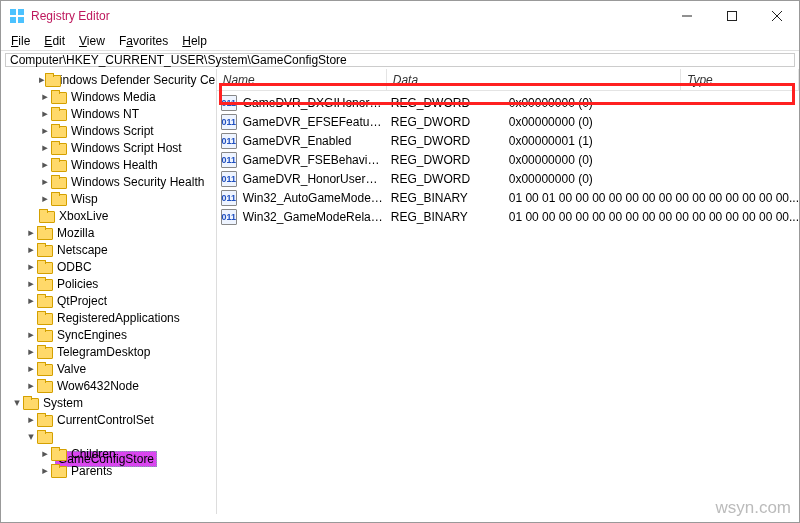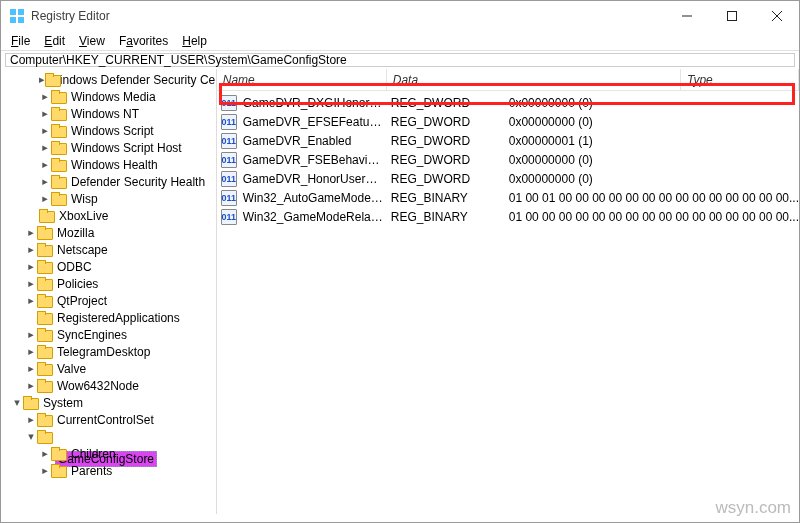--- a/index.html
+++ b/index.html
@@ -1,20 +1,20 @@
 <!DOCTYPE html>
 <html><head>
 <meta charset="utf-8">
 <style>
 * { margin: 0; padding: 0; box-sizing: border-box; font-family: 'Segoe UI', Tahoma, sans-serif; font-size: 12px; }
 body { background: #fff; width: 800px; height: 523px; overflow: hidden; border: 1px solid #999; position: relative; }
 
 .titlebar { height: 30px; display: flex; align-items: center; padding-left: 8px; background: #fff; }
 .titlebar .appicon { width: 16px; height: 16px; margin-right: 6px; }
-.titlebar .title { flex: 1; color: #404040; }
+.titlebar .title { flex: 1; color: #be185d; }
 .winbtns { display: flex; height: 30px; }
 .winbtn { width: 45px; display: flex; align-items: center; justify-content: center; color: #222; }
 
 .menubar { height: 20px; display: flex; align-items: center; padding-left: 4px; gap: 2px; border-bottom: 1px solid #e0e0e0; }
 .menubar .menu { padding: 2px 6px; }
 .menubar .menu u { text-decoration: underline; }
 
 .addressbar { height: 14px; border: 1px solid #ccc; margin: 2px 4px; display: flex; align-items: center; padding: 0 4px; background: #fff; }
 
 .main { display: flex; height: calc(523px - 30px - 20px - 26px - 2px); }
@@ -117,21 +117,21 @@
         <span class="lbl">Windows Script Host</span>
       </div>
     <div class="tree-row" style="padding-left:38px">
         <span class="tw">▸</span>
         <span class="foldicon"></span>
         <span class="lbl">Windows Health</span>
       </div>
     <div class="tree-row" style="padding-left:38px">
         <span class="tw">▸</span>
         <span class="foldicon"></span>
-        <span class="lbl">Defender Security Health</span>
+        <span class="lbl">Windows Security Health</span>
       </div>
     <div class="tree-row" style="padding-left:38px">
         <span class="tw">▸</span>
         <span class="foldicon"></span>
         <span class="lbl">Wisp</span>
       </div>
     <div class="tree-row" style="padding-left:26px">
         <span class="tw"></span>
         <span class="foldicon"></span>
         <span class="lbl">XboxLive</span>

